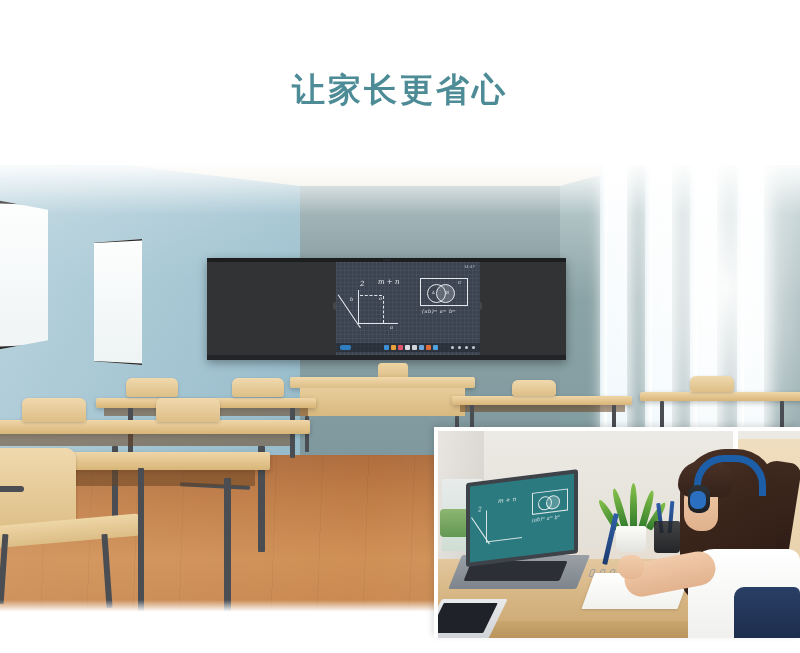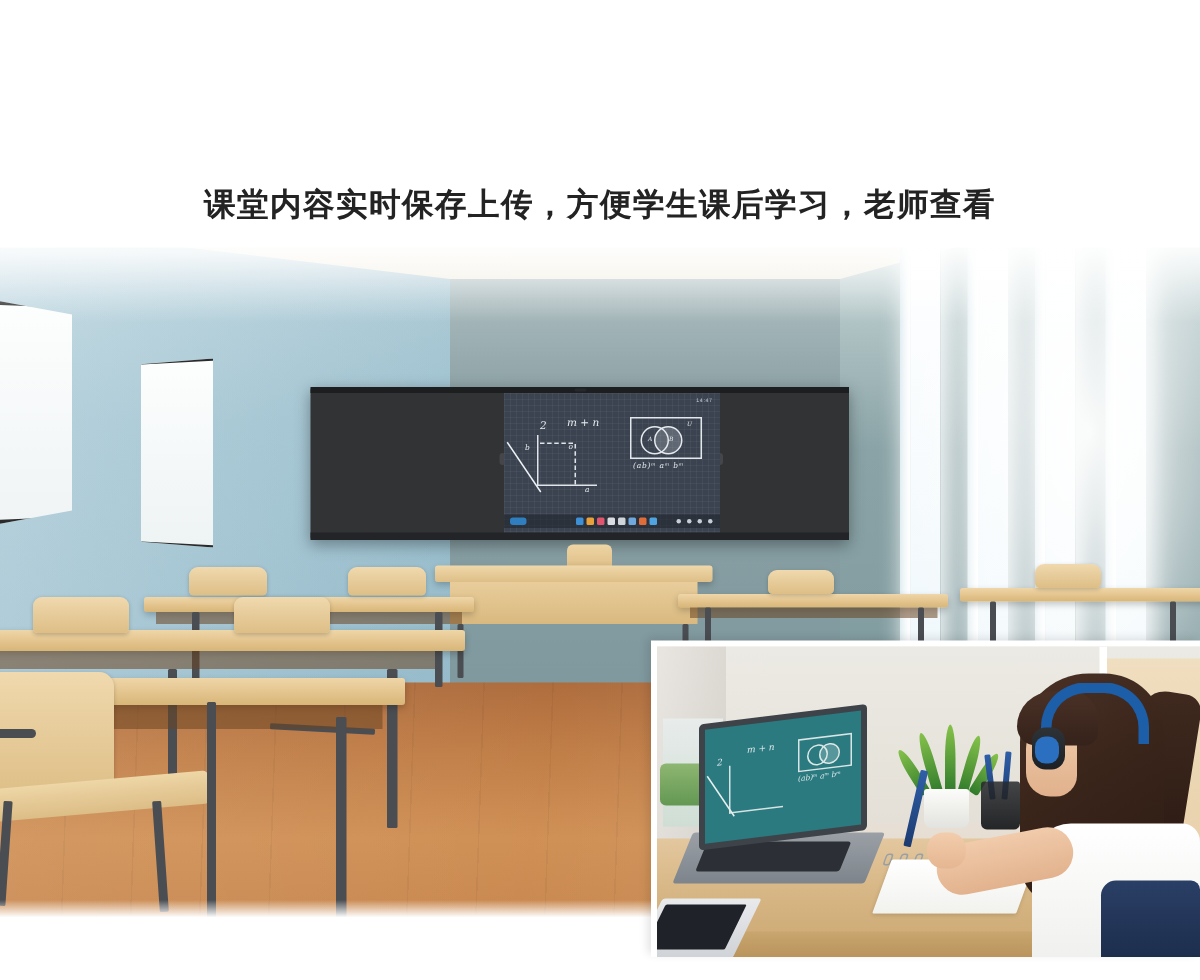--- a/index.html
+++ b/index.html
@@ -366,21 +366,21 @@
     <div class="leg" style="left:104px;top:534px;width:6px;height:74px;transform:rotate(-4deg)"></div>
     <div class="leg" style="left:-18px;top:486px;width:42px;height:6px;border-radius:4px"></div>
     <div class="leg" style="left:138px;top:468px;width:6px;height:150px"></div>
     <div class="leg" style="left:224px;top:478px;width:7px;height:134px"></div>
 
     <div class="fade-top"></div>
     <div class="fade-bottom"></div>
   </div>
 
   <div class="header">
-    <div class="subhead">课堂内容实时保存上传，方便学生课后学习，老师查看</div>
+    <div class="headline">让家长更省心</div>
   </div>
 
   <div class="inset">
     <div class="inset-img">
       <div class="in-wall"></div>
       <div class="in-curtain"></div>
       <div class="in-window"></div>
       <div class="in-green"></div>
       <div class="in-door"></div>
       <div class="in-door-edge"></div>

